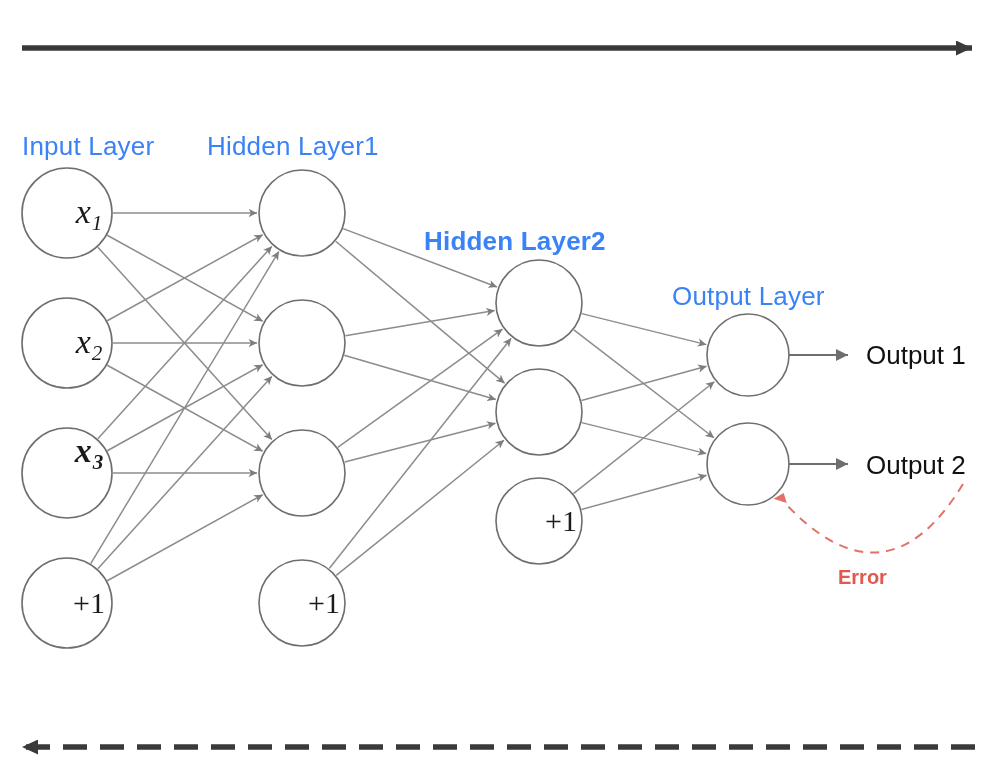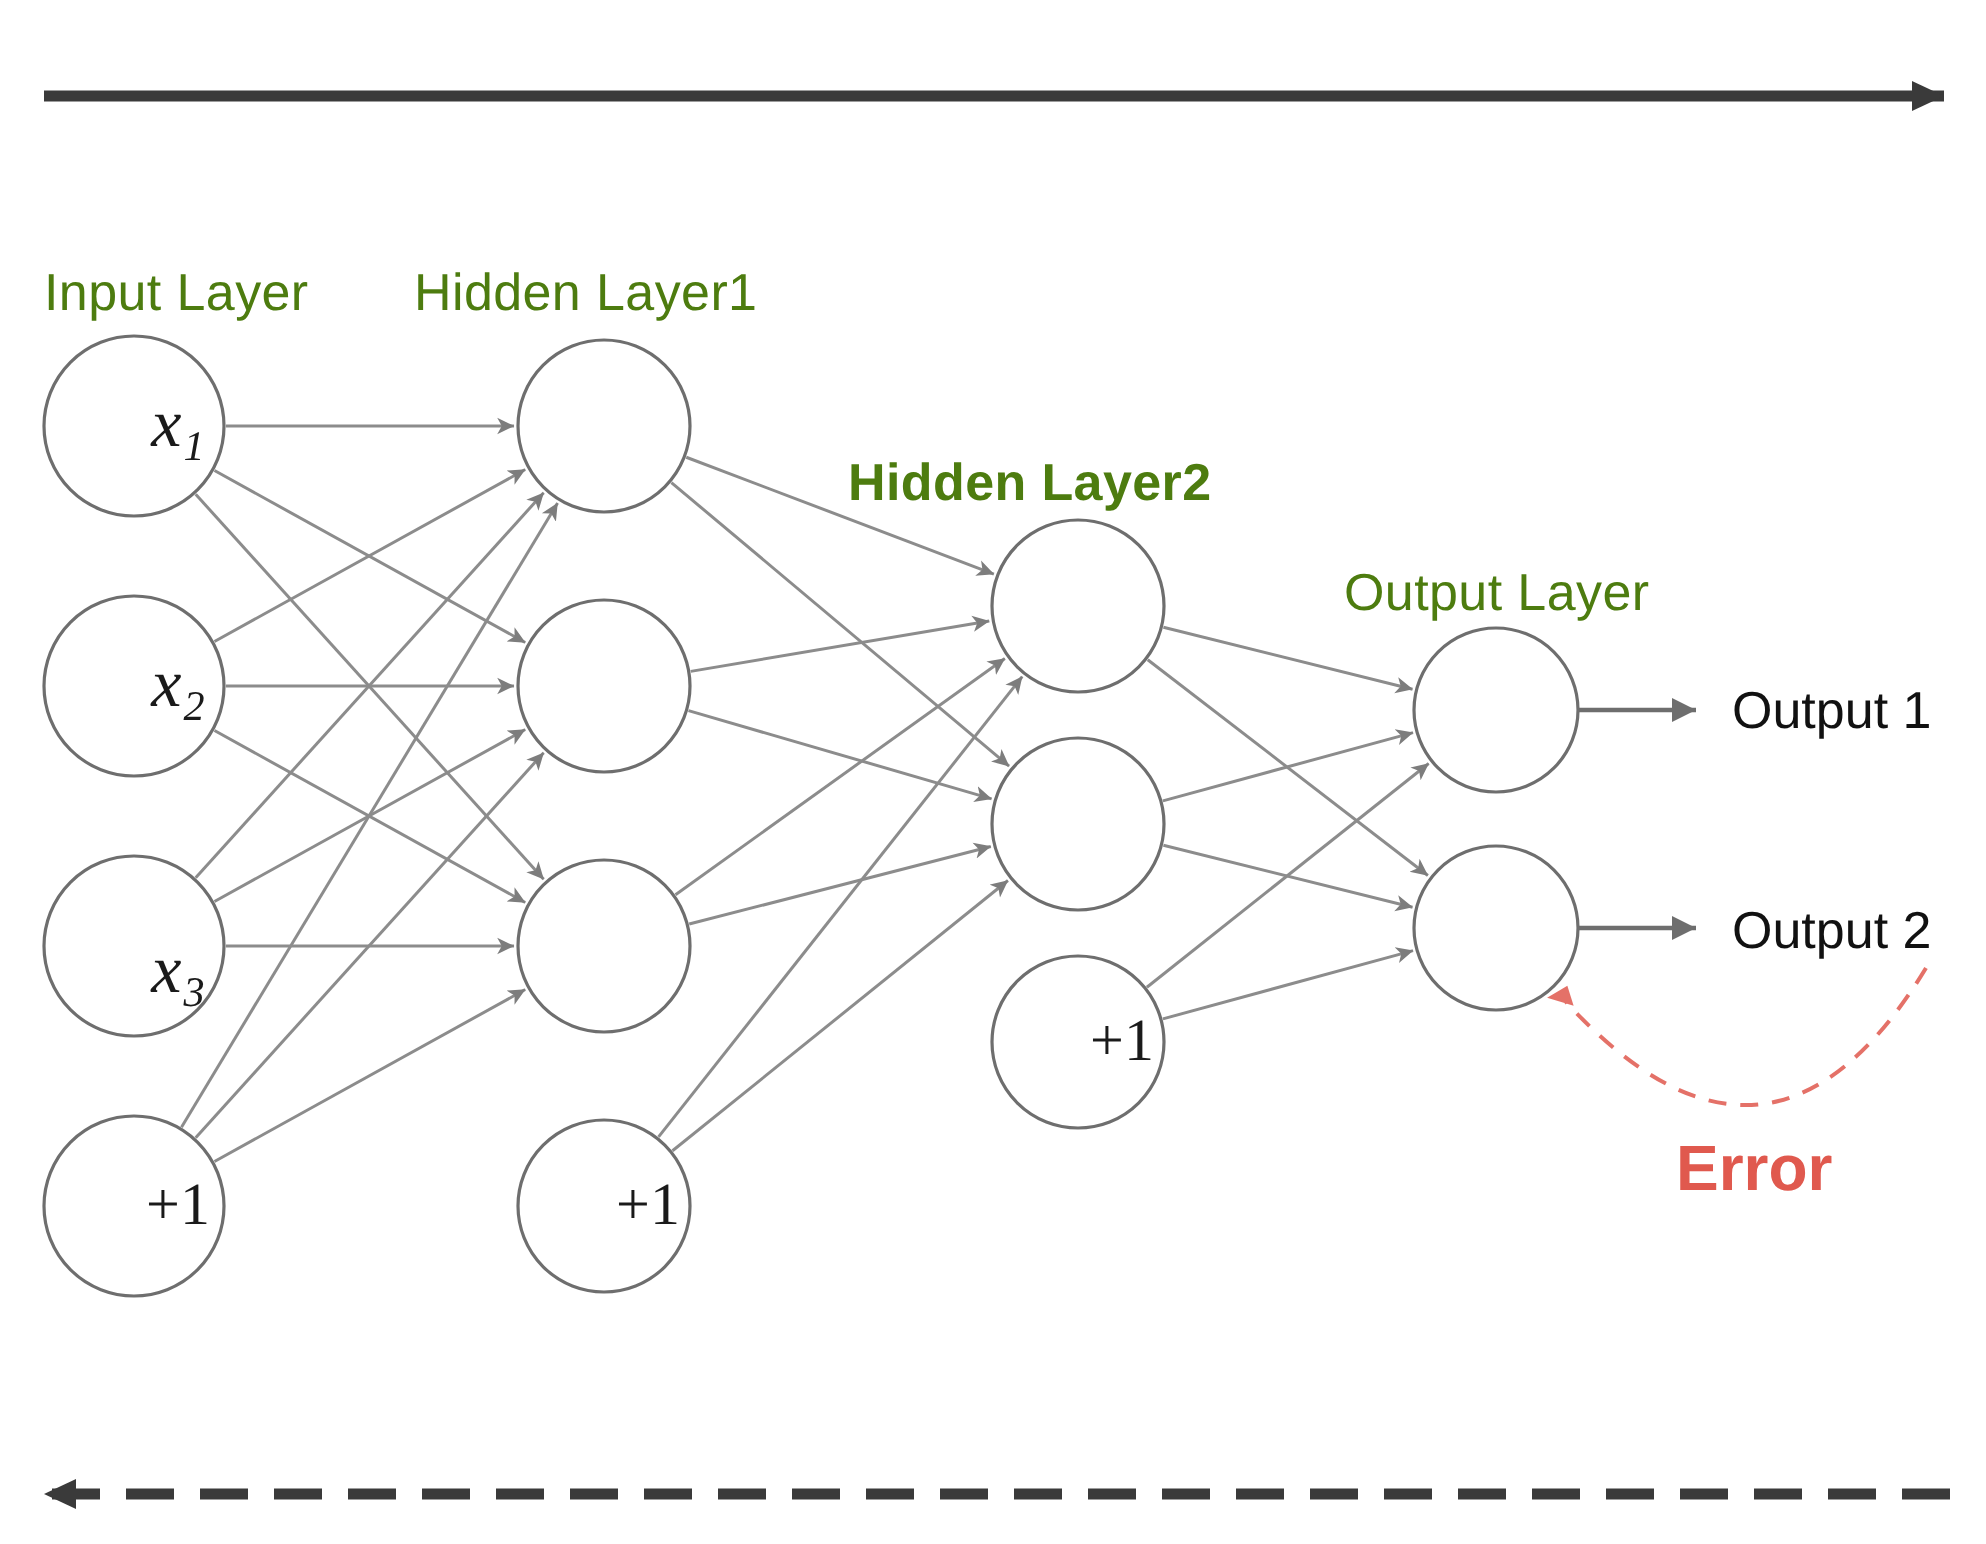--- a/index.html
+++ b/index.html
@@ -19,21 +19,21 @@
   }
   #nn-svg {
     position: absolute;
     left: 0;
     top: 0;
     width: 993px;
     height: 772px;
   }
   .layer-label {
     position: absolute;
-    color: #4d7c0f;
+    color: #3b82f6;
     font-size: 26px;
     font-family: "Liberation Sans", sans-serif;
     white-space: nowrap;
     letter-spacing: 0.2px;
   }
   .flow-title {
     position: absolute;
     color: #111111;
     font-size: 24px;
     font-weight: bold;
@@ -43,21 +43,21 @@
   .output-label {
     position: absolute;
     color: #111111;
     font-size: 26px;
     font-family: "Liberation Sans", sans-serif;
     white-space: nowrap;
   }
   .error-label {
     position: absolute;
     color: #e0594e;
-    font-size: 32px;
+    font-size: 20px;
     font-weight: bold;
     font-family: "Liberation Sans", sans-serif;
     white-space: nowrap;
   }
   .node-text {
     position: absolute;
     color: #1a1a1a;
     font-family: "Liberation Serif", serif;
     white-space: nowrap;
     transform: translate(-50%, -50%);
@@ -160,21 +160,21 @@
         <line x1="789" y1="464" x2="848" y2="464" stroke="#6e6e6e" stroke-width="2.2" marker-end="url(#out-arrow)"></line>
       </g>
     <g id="error-group">
         <path d="M963,484 Q885,612 783,501" fill="none" stroke="#e0594e" stroke-width="2" stroke-dasharray="9 7" opacity="0.85" marker-end="url(#err-arrow)"></path>
       </g>
   </svg>
 
   <div id="labels-layer">
       <div class="node-text var" style="left: 67px; top: 215px;"><span>x</span><span class="sub">1</span></div>
       <div class="node-text var" style="left: 67px; top: 345px;"><span>x</span><span class="sub">2</span></div>
-      <div class="node-text var" style="left: 67px; top: 488px;"><span>x</span><span class="sub">3</span></div>
+      <div class="node-text var" style="left: 67px; top: 454px; font-weight: bold;"><span>x</span><span class="sub">3</span></div>
       <div class="node-text bias" style="left: 67px; top: 603px;">+1</div>
       <div class="node-text bias" style="left: 302px; top: 603px;">+1</div>
       <div class="node-text bias" style="left: 539px; top: 521px;">+1</div>
       <div class="layer-label" style="left: 22px; top: 131px;">Input Layer</div>
       <div class="layer-label" style="left: 207px; top: 131px;">Hidden Layer1</div>
       <div class="layer-label" style="left: 424px; top: 226px; font-weight: bold;">Hidden Layer2</div>
       <div class="layer-label" style="left: 672px; top: 281px;">Output Layer</div>
       <div class="output-label" style="left: 866px; top: 340px;">Output 1</div>
       <div class="output-label" style="left: 866px; top: 450px;">Output 2</div>
     </div>

